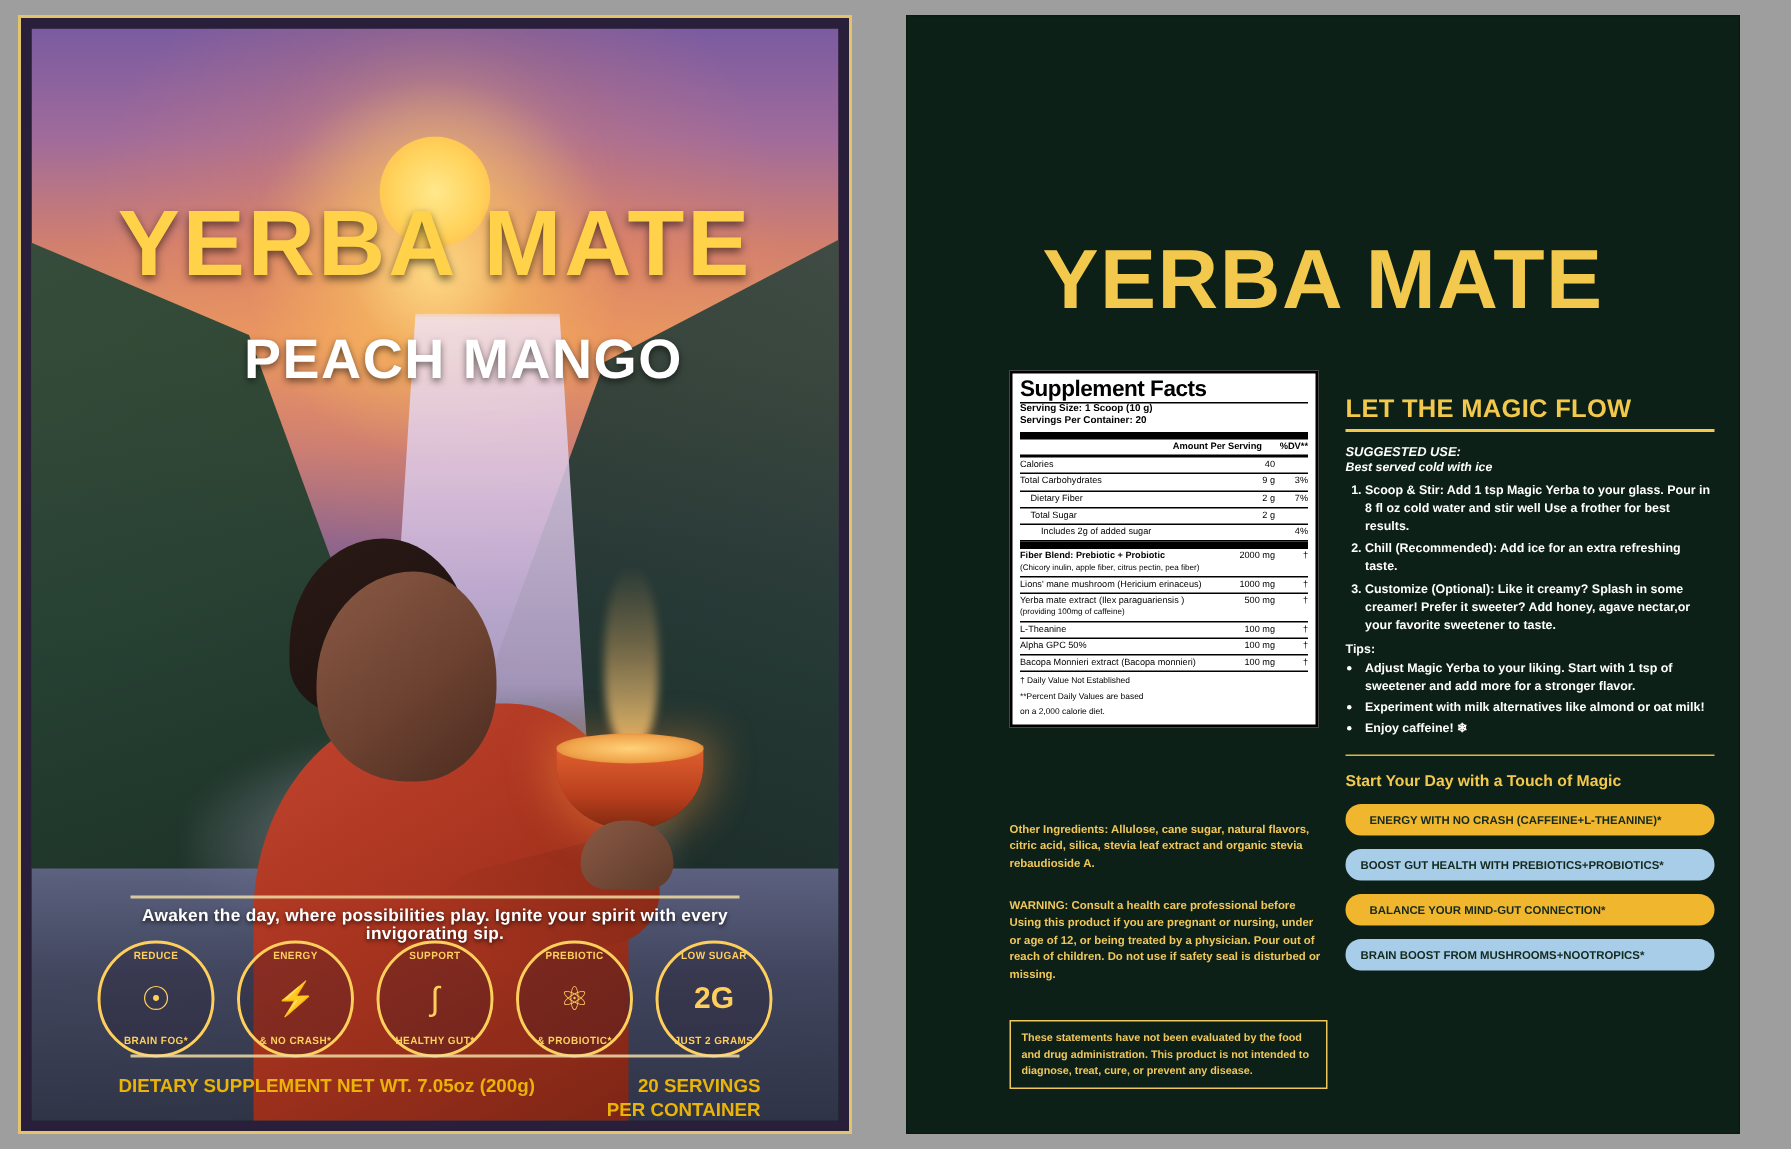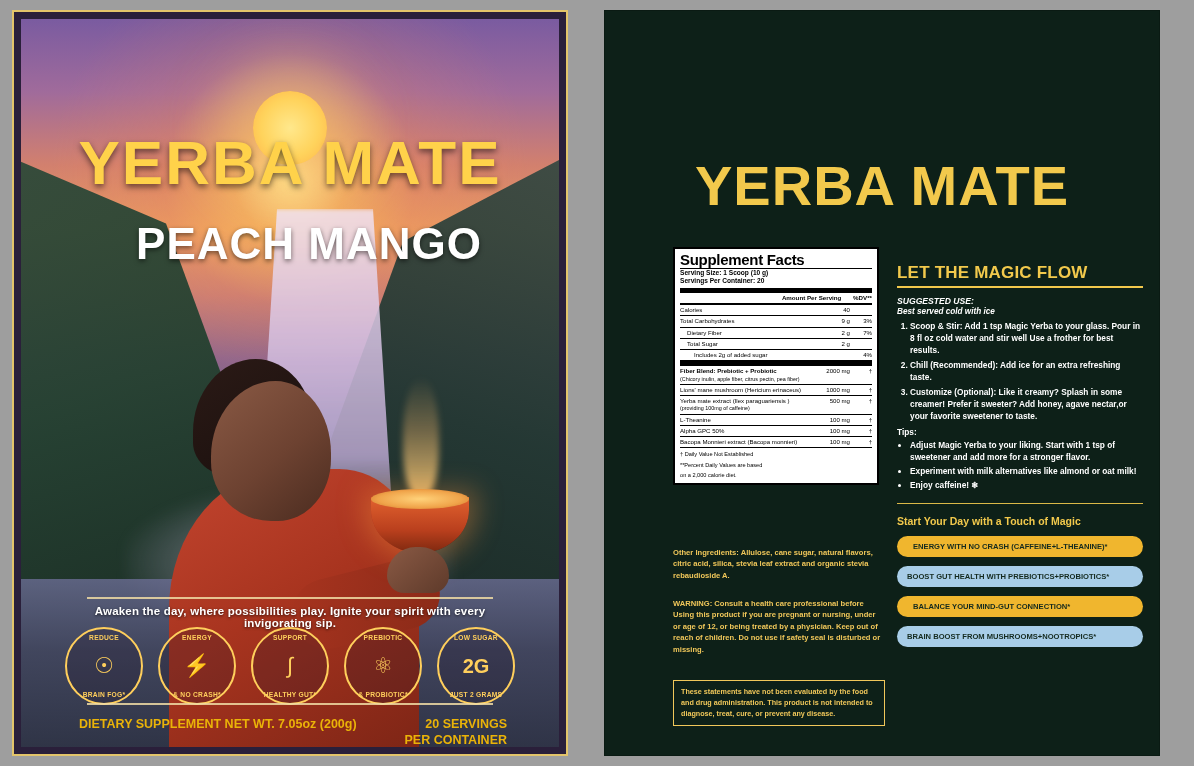--- a/index.html
+++ b/index.html
@@ -202,21 +202,21 @@
     font-weight: bold;
     letter-spacing: 2px;
     color: #ffd24a;
     text-shadow: 0 3px 6px rgba(0,0,0,.55);
   }
   .front-sub {
     position: absolute;
     left: 0; right: 0;
     top: 200px;
     text-align: center;
-    font-size: 44px;
+    font-size: 37px;
     font-weight: bold;
     letter-spacing: 1px;
     color: #ffffff;
     text-shadow: 0 2px 5px rgba(0,0,0,.55);
     padding-left: 38px;
   }
   .tagline-rule-top,
   .tagline-rule-bottom {
     position: absolute;
     left: 66px;
@@ -658,21 +658,21 @@
             </tr>
           </tbody>
         </table>
 
         <div class="sf-foot">† Daily Value Not Established</div>
         <div class="sf-foot">**Percent Daily Values are based</div>
         <div class="sf-foot">on a 2,000 calorie diet.</div>
       </div>
 
       <div class="other-ing">Other Ingredients: Allulose, cane sugar, natural flavors, citric acid, silica, stevia leaf extract and organic stevia rebaudioside A.</div>
-      <div class="warning">WARNING: Consult a health care professional before Using this product if you are pregnant or nursing, under or age of 12, or being treated by a physician.  Keep out of reach of children. Do not use if safety seal is disturbed or  missing.</div>
+      <div class="warning">WARNING: Consult a health care professional before Using this product if you are pregnant or nursing, under or age of 12, or being treated by a physician.  Pour out of reach of children. Do not use if safety seal is disturbed or  missing.</div>
       <div class="disclaimer">These statements have not been evaluated by the food and drug administration. This product is not intended to diagnose, treat, cure, or prevent any disease.</div>
 
       <div class="back-right">
         <div class="magic-flow">LET THE MAGIC FLOW</div>
         <div class="suggested-use">SUGGESTED USE:</div>
         <div class="served-cold">Best served cold with ice</div>
         <ol class="steps">
           <li>Scoop &amp; Stir: Add 1 tsp Magic Yerba to your glass. Pour in 8 fl oz cold water and stir well Use a frother for best results.</li>
           <li>Chill (Recommended): Add ice for an extra refreshing taste.</li>
           <li>Customize (Optional): Like it creamy?  Splash in some creamer!  Prefer it sweeter?  Add honey, agave nectar,or your favorite sweetener to taste.</li>

